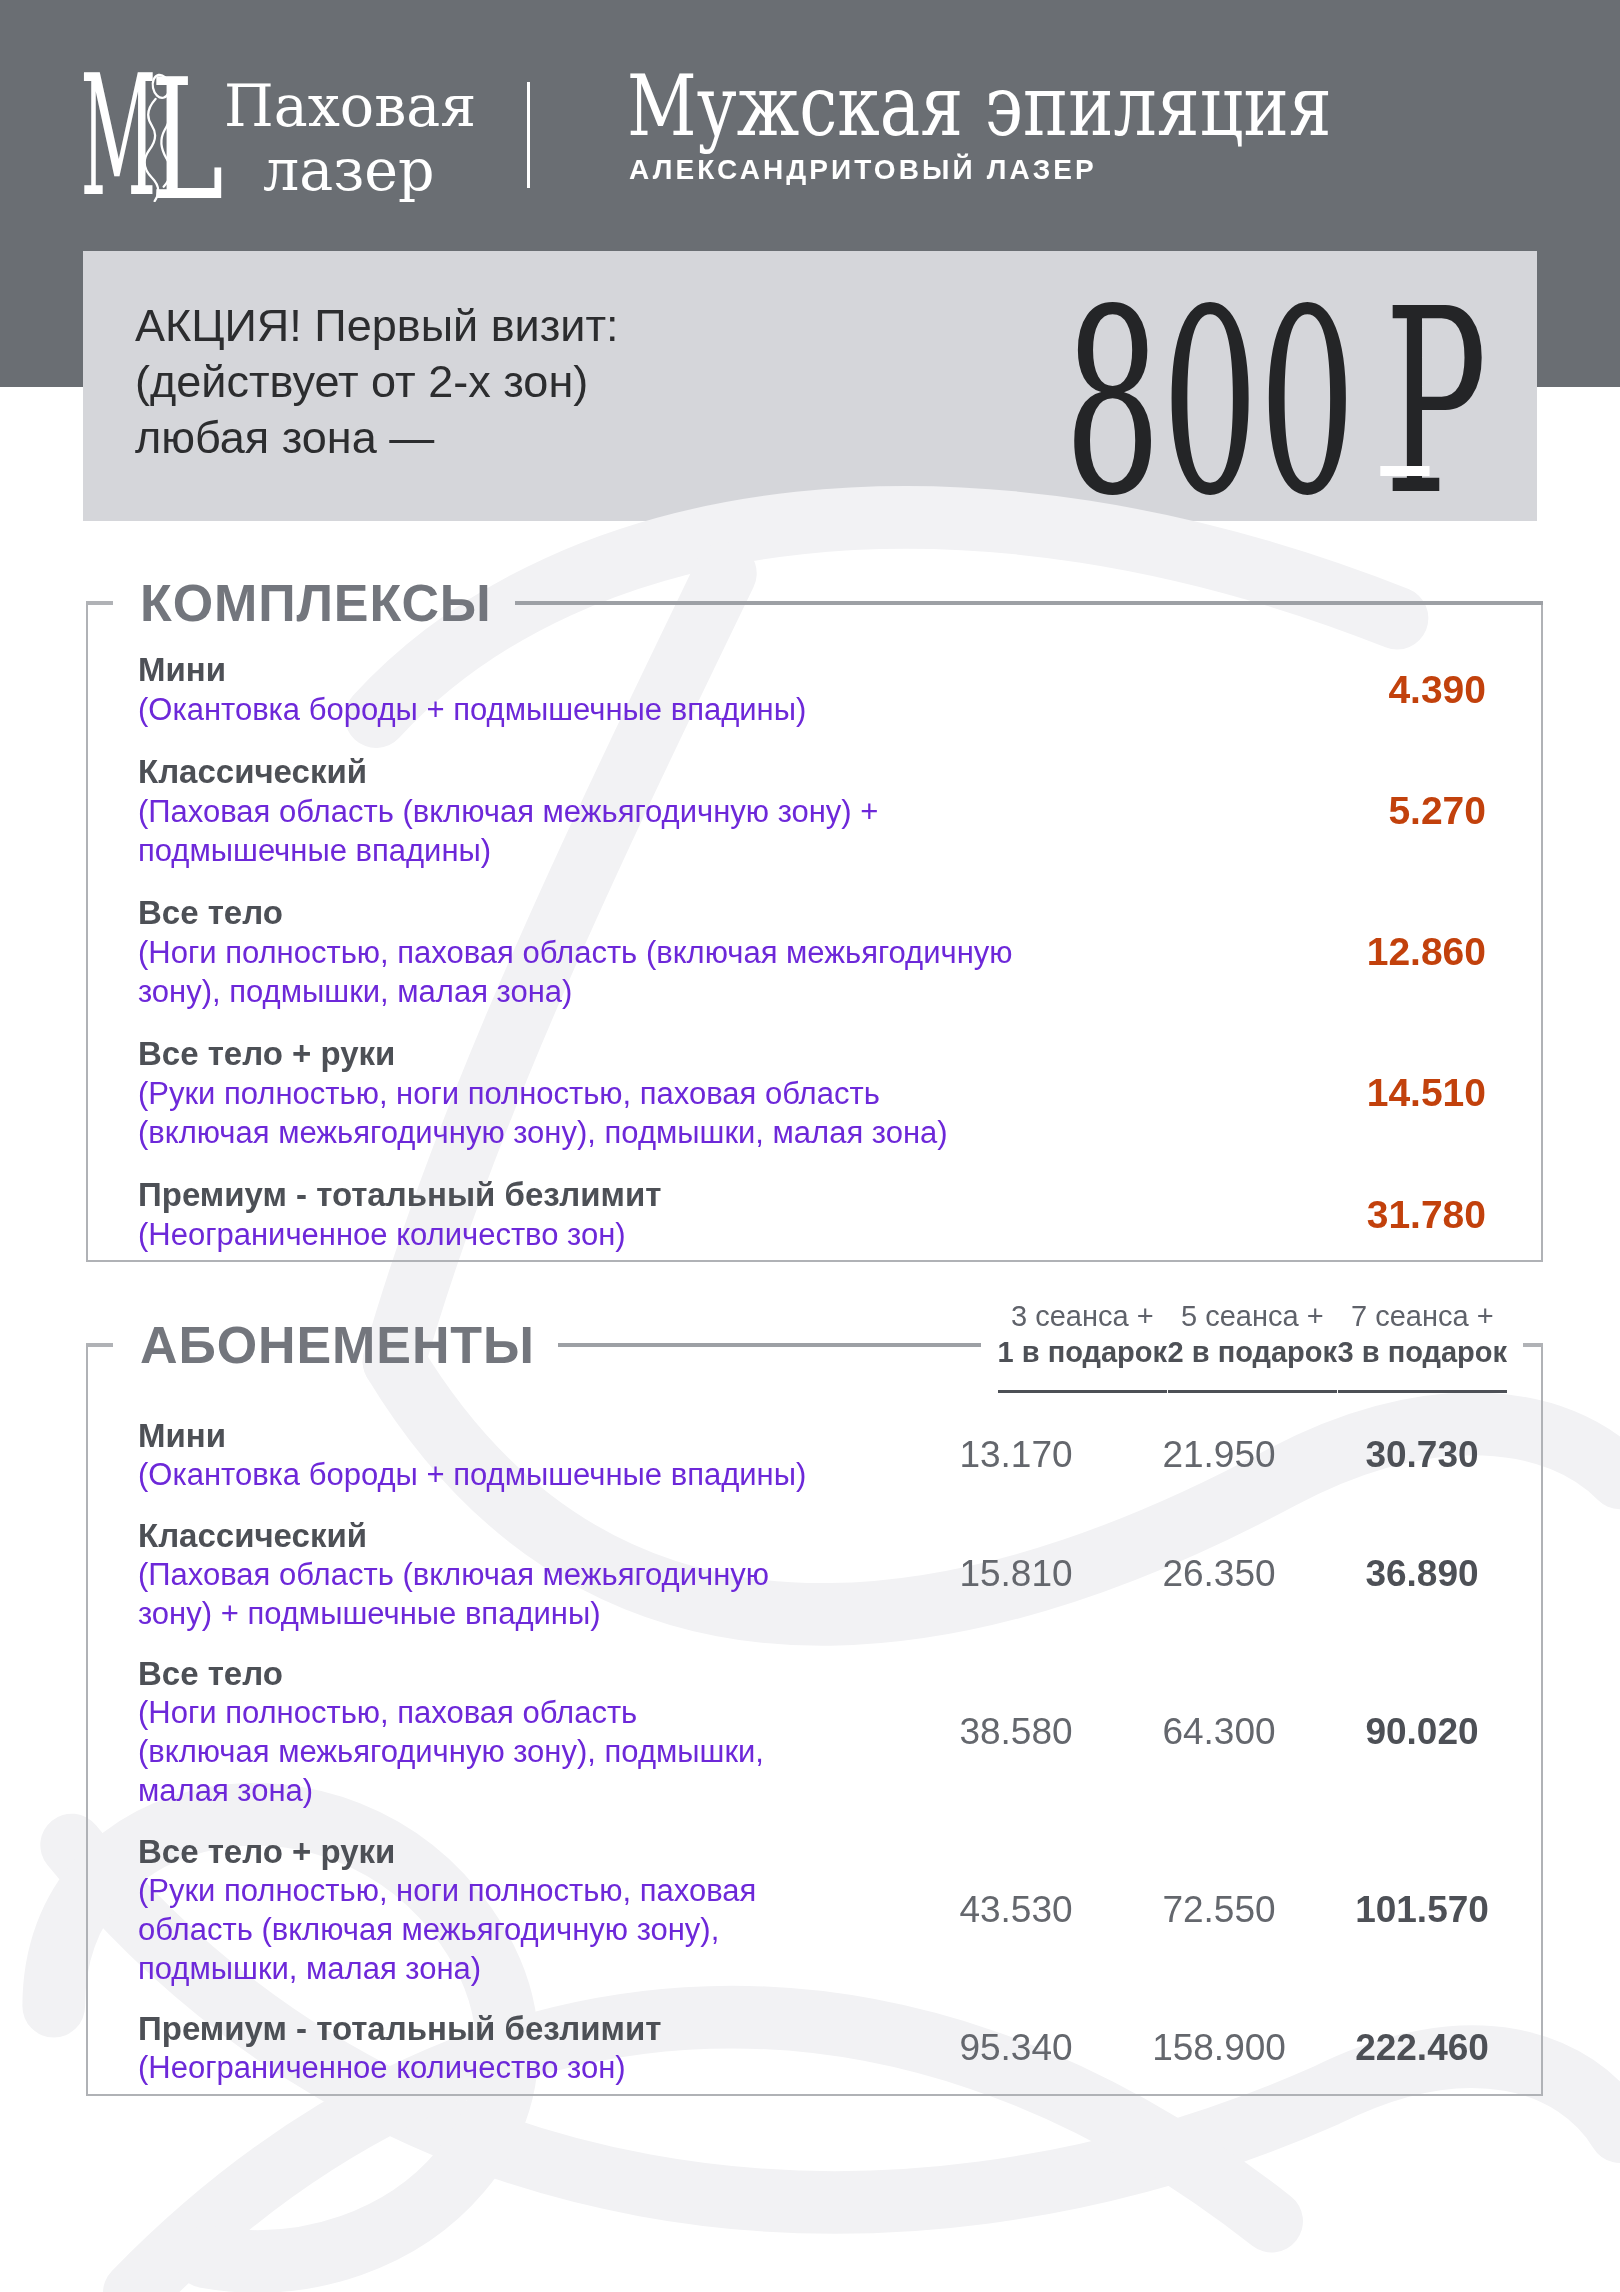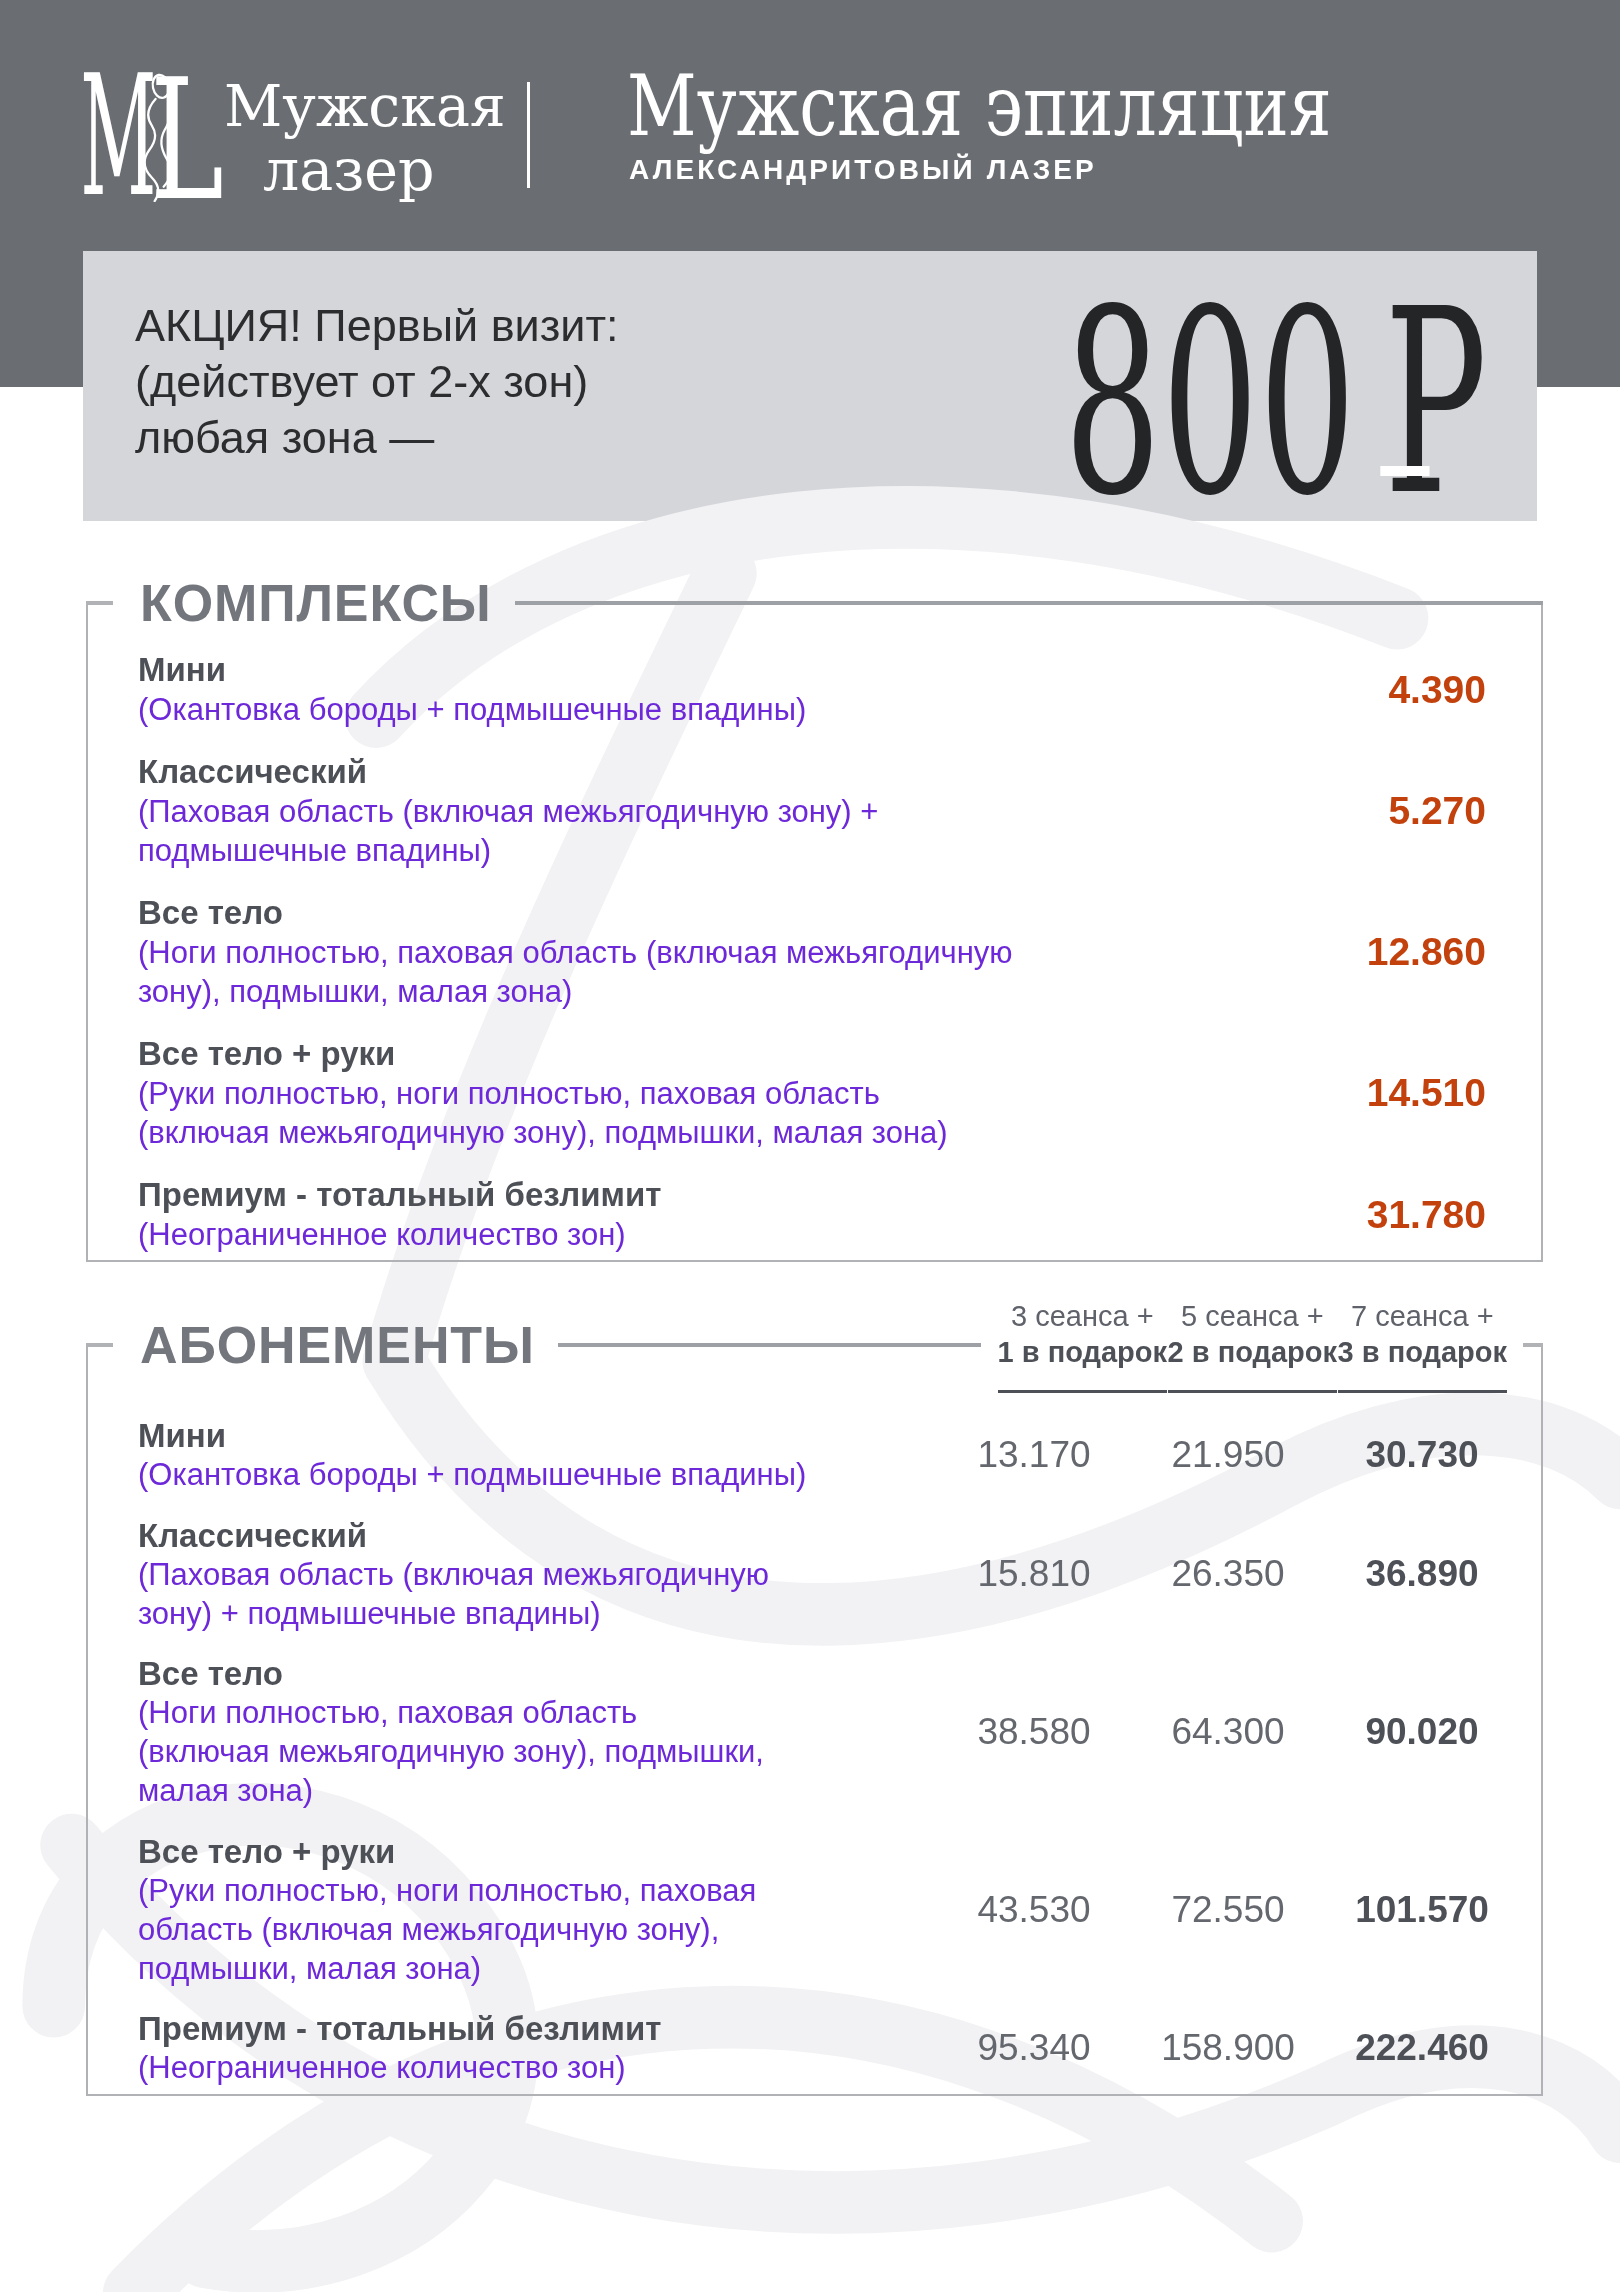--- a/index.html
+++ b/index.html
@@ -54,42 +54,42 @@
   .i-name{font-size:33px;font-weight:bold;color:#4d5056;line-height:40px;}
   .i-desc{font-size:31px;color:#6d28d9;line-height:39px;white-space:pre-line;}
   #sec2 .i-name{line-height:39px;}
   #sec2 .i-desc{line-height:39px;}
   .c-price{width:170px;text-align:right;font-size:39px;font-weight:bold;color:#c2410c;flex:none;}
 
   .s-cols{display:flex;align-items:center;flex:none;}
   .s-col{width:170px;text-align:center;font-size:29px;line-height:36px;color:#5f626a;flex:none;}
   .s-col .gift{display:inline-block;font-weight:bold;color:#4d5056;
                border-bottom:3.6px solid #4d5056;padding-bottom:20px;white-space:nowrap;}
-  .s-prices{display:flex;gap:24px;margin-left:auto;flex:none;}
+  .s-prices{display:flex;gap:33px;margin-left:auto;flex:none;}
   .s-price{width:170px;text-align:center;font-size:37px;color:#64676d;flex:none;}
   .s-price.last{font-weight:bold;color:#4d5056;}
 </style>
 </head>
 <body>
 
 <div class="page">
 
   <div class="header">
     <div class="brand">
       <svg class="brand-mono" width="148" height="130" viewBox="0 0 165 145">
         <text x="-2" y="136" font-family="DejaVu Serif, serif" font-size="186" fill="#ffffff" textLength="85" lengthAdjust="spacingAndGlyphs">M</text>
         <text x="76" y="140" font-family="DejaVu Serif, serif" font-size="186" fill="#ffffff" textLength="82" lengthAdjust="spacingAndGlyphs">L</text>
         <g fill="none" stroke="#ffffff" stroke-width="2.5" stroke-linecap="round">
           <ellipse cx="88" cy="16" rx="9" ry="13" transform="rotate(-12 88 16)"></ellipse>
           <path d="M82,30 c-9,10 -11,20 -4,30 c6,9 4,18 -3,27 c-8,11 -6,22 3,31 c8,8 9,17 3,26"></path>
           <path d="M96,32 c6,12 2,23 -4,33 c-6,11 -4,21 2,31 c7,11 6,22 -3,32"></path>
         </g>
       </svg>
       <div class="brand-name">
-        <span class="ln1">Мужская</span>
+        <span class="ln1">Паховая</span>
         <span class="ln2">лазер</span>
       </div>
     </div>
     <div class="h-divider"></div>
     <div class="h-title">Мужская эпиляция</div>
     <div class="h-sub">АЛЕКСАНДРИТОВЫЙ ЛАЗЕР</div>
   </div>
 
   <div class="promo-bg"></div>
 

